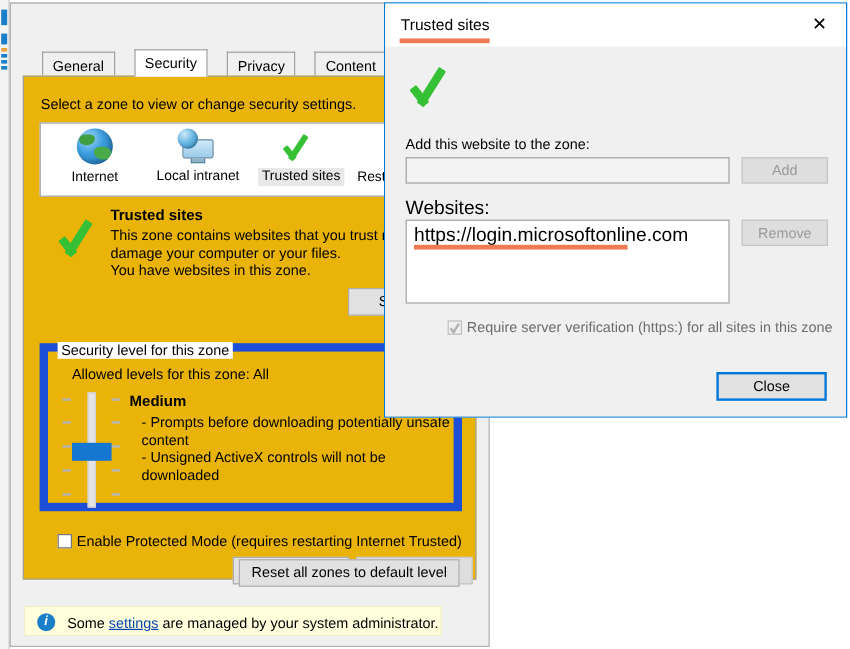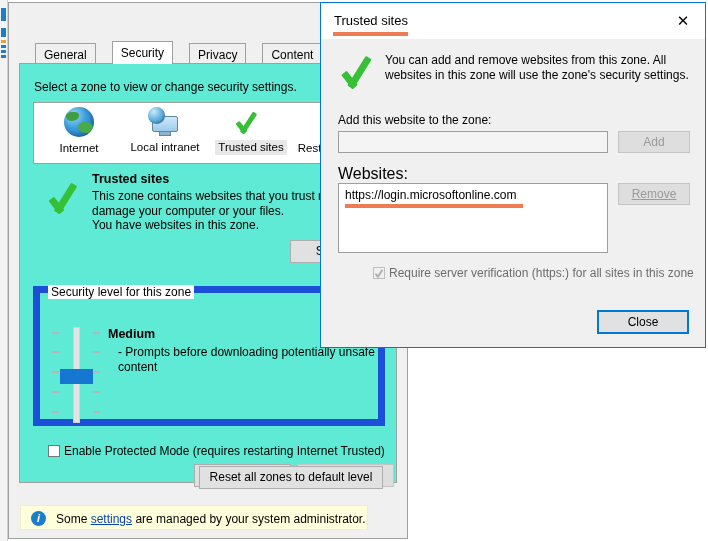--- a/index.html
+++ b/index.html
@@ -48,21 +48,21 @@
     color: #000;
     margin-left: 16px;
   }
   .tab.active {
     height: 23px; margin-top: 0;
     background: #ffffff;
     position: relative; z-index: 3;
   }
   .tabpage {
     position: absolute; left: 10px; top: 30px; right: 10px; height: 420px;
-    background: #5eead4;
+    background: #eab308;
     border: 1px solid #a0a0a0;
     padding-left: 48px;
   }
 
   .label { font-size: 12px; color: #000; }
 
   
   #zonebox {
     position: absolute; left: 13px; top: 38px; width: 352px; height: 62px;
     background: #ffffff; border: 1px solid #a0a0a0;
@@ -229,26 +229,26 @@
     padding: 0 4px; color: #000;
   }
   #td-addbtn {
     position: absolute; left: 297px; top: 92px; width: 72px; height: 22px; line-height: 20px;
   }
   #td-siteslabel { position: absolute; left: 17px; top: 126px; font-size: 16px; }
   #td-list {
     position: absolute; left: 17px; top: 144px; width: 270px; height: 70px;
     background: #ffffff; border: 1px solid #9e9e9e;
   }
-  .site-item { position: relative; padding: 4px 6px; font-size: 12px; }
+  .site-item { position: relative; padding: 4px 6px; font-size: 16px; }
   .site-underline {
     position: absolute; left: 6px; top: 20px; width: 178px; height: 4px; background: #f07a53;
   }
   #td-removebtn {
-    position: absolute; left: 297px; top: 144px; width: 72px; height: 22px; line-height: 20px; text-decoration: underline;
+    position: absolute; left: 297px; top: 144px; width: 72px; height: 22px; line-height: 20px;
   }
   #td-require { position: absolute; left: 17px; top: 227px; font-size: 12px; color: #6d6d6d; padding-left: 35px; }
   .cbox-dis {
     display: inline-block; width: 12px; height: 12px; background: #f0f0f0;
     border: 1px solid #bfbfbf; vertical-align: -2px; margin-right: 4px; position: relative;
   }
   .cbox-dis:before, .cbox-dis:after { content:""; position:absolute; background:#b0b0b0; }
   .cbox-dis:before { left: 2px; top: 5px; width: 2px; height: 5px; transform: rotate(-40deg); }
   .cbox-dis:after  { left: 5px; top: 1px; width: 2px; height: 9px; transform: rotate(32deg); }
   #td-closebtn {
@@ -336,39 +336,41 @@
           <div id="zonetext">
             <span>This zone contains websites that you trust not to damage your computer or your files.</span><br>
             <span>You have websites in this zone.</span>
           </div>
         </div>
 
         <div id="sites-btn" class="btn">Sites</div>
 
         <div id="seclevel">
           <div id="seclevel-legend">Security level for this zone</div>
+          <div id="allowed">Allowed levels for this zone: All</div>
 
           <div id="slider">
             <div class="track"></div>
             <div class="tick" style="left:0px;top:5px;"></div>
             <div class="tick" style="left:0px;top:24px;"></div>
             <div class="tick" style="left:0px;top:44px;"></div>
             <div class="tick" style="left:0px;top:64px;"></div>
             <div class="tick" style="left:0px;top:84px;"></div>
             <div class="tick" style="left:41px;top:5px;"></div>
             <div class="tick" style="left:41px;top:24px;"></div>
             <div class="tick" style="left:41px;top:44px;"></div>
             <div class="tick" style="left:41px;top:64px;"></div>
             <div class="tick" style="left:41px;top:84px;"></div>
             <div class="thumb"></div>
           </div>
 
           <div id="levelname">Medium</div>
           <div id="levelbul">
             <div>- Prompts before downloading potentially unsafe content</div>
+            <div>- Unsigned ActiveX controls will not be downloaded</div>
           </div>
         </div>
 
         <div id="prot">
           <span class="cbox"></span><span class="label">Enable Protected Mode (requires restarting Internet Trusted)</span>
         </div>
 
         <div id="custom-level" class="btn">Custom level...</div>
         <div id="default-level" class="btn disabled">Default level</div>
       </div>
@@ -387,21 +389,20 @@
 
     <div id="td-titlebar">
       <div id="td-title">Trusted sites</div>
       <div id="td-title-underline"></div>
       <div id="td-close">✕</div>
     </div>
 
     <div id="td-body">
 
       <div id="td-check"></div>
-      <div id="td-intro">You can add and remove websites from this zone. All websites in this zone will use the zone's security settings.</div>
 
       <div id="td-addlabel" class="label">Add this website to the zone:</div>
       <input id="td-addinput" type="text" placeholder="" style="">
       <div id="td-addbtn" class="btn disabled">Add</div>
 
       <div id="td-siteslabel" class="label">Websites:</div>
 
       <div id="td-list">
         <div class="site-item">
           <span>https://login.microsoftonline.com</span>

